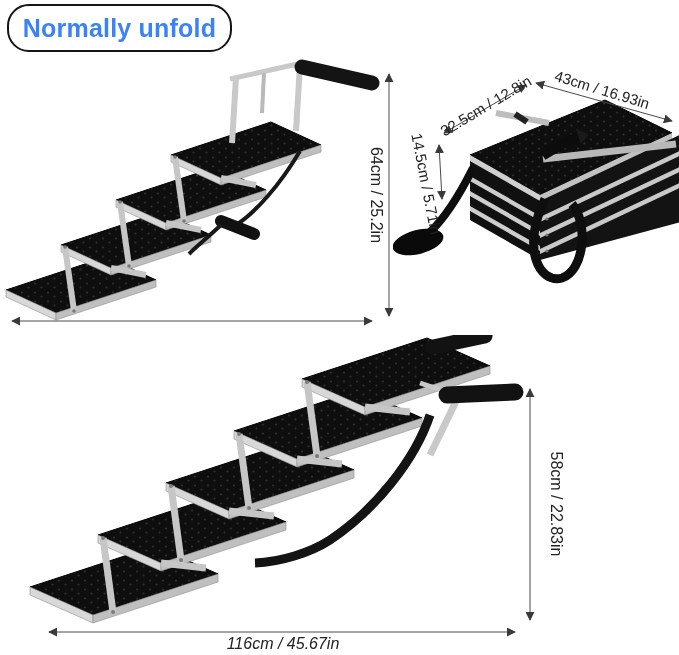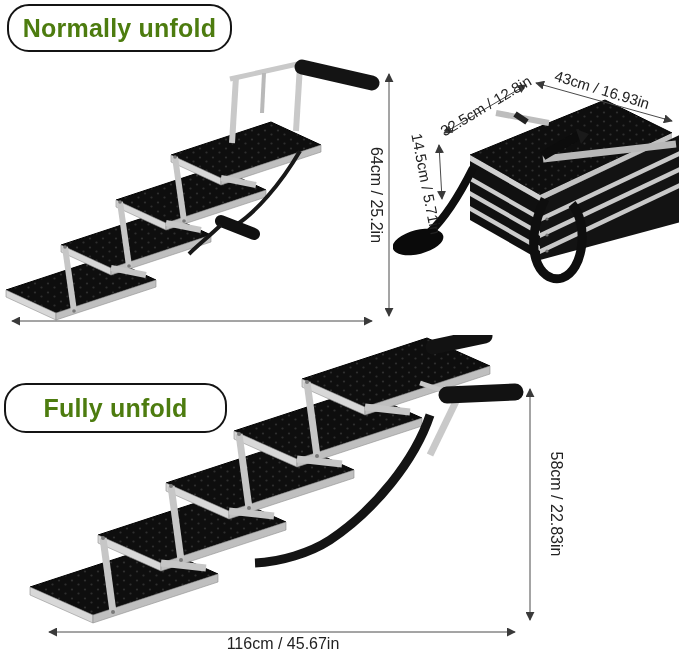--- a/index.html
+++ b/index.html
@@ -3,36 +3,36 @@
 <meta charset="utf-8">
 <style>
   html,body{margin:0;padding:0;background:#fff;}
   .canvas{
     position:relative;width:679px;height:655px;background:#ffffff;overflow:hidden;
     font-family:"Liberation Sans", sans-serif;color:#1f1f1f;
   }
   .pill{
     position:absolute;border:2.5px solid #141414;border-radius:22px;
     display:flex;align-items:center;justify-content:center;
-    font-weight:bold;font-size:25px;color:#4d7c0f;background:#fff;
+    font-weight:bold;font-size:25px;color:#3b82f6;background:#fff;
     letter-spacing:0.2px;
   }
   #pill-top{left:7px;top:4px;width:221px;height:44px;}
   #pill-bottom{left:4px;top:383px;width:219px;height:46px;}
   .dim-label{
     position:absolute;font-size:16px;color:#222;text-align:center;
     line-height:20px;white-space:nowrap;
   }
   #lab-64   {left:316px;top:185px;width:120px;transform:rotate(90deg);}
   #lab-94   {left:120px;top:331px;width:160px;}
   #lab-32-5 {left:426px;top:96px; width:120px;transform:rotate(-31deg);font-size:15px;}
   #lab-43   {left:537px;top:80px; width:130px;transform:rotate(17deg);font-size:15px;}
   #lab-14-5 {left:371px;top:174px;width:110px;transform:rotate(79deg);font-size:15px;}
   #lab-58   {left:491px;top:494px;width:130px;transform:rotate(90deg);}
-  #lab-116  {left:193px;top:634px;width:180px;}
+  #lab-116  {left:193px;top:634px;width:180px;font-style:italic;}
   svg{position:absolute;}
   #svg-top-stairs{left:0;top:55px;}
   #svg-folded{left:393px;top:56px;}
   #svg-bottom-stairs{left:15px;top:335px;}
   #svg-dims{left:0;top:0;}
 </style>
 </head>
 <body>
 
 <div class="canvas">
@@ -184,21 +184,20 @@
       <line x1="12" y1="321" x2="372" y2="321" marker-start="url(#arr)" marker-end="url(#arr)"></line>
       <line x1="444" y1="133" x2="526" y2="85" marker-start="url(#arr)" marker-end="url(#arr)"></line>
       <line x1="536" y1="83" x2="672" y2="121" marker-start="url(#arr)" marker-end="url(#arr)"></line>
       <line x1="439" y1="145" x2="442" y2="199" marker-start="url(#arr)" marker-end="url(#arr)"></line>
       <line x1="530" y1="389" x2="530" y2="620" marker-start="url(#arr)" marker-end="url(#arr)"></line>
       <line x1="49" y1="632" x2="515" y2="632" marker-start="url(#arr)" marker-end="url(#arr)"></line>
     </g>
   </svg>
 
   <div class="pill" id="pill-top">Normally unfold</div>
-  <div class="pill" id="pill-bottom">Fully unfold</div>
 
   <div class="dim-label" id="lab-64">64cm / 25.2in</div>
   <div class="dim-label" id="lab-32-5">32.5cm / 12.8in</div>
   <div class="dim-label" id="lab-43">43cm / 16.93in</div>
   <div class="dim-label" id="lab-14-5">14.5cm / 5.71in</div>
   <div class="dim-label" id="lab-58">58cm / 22.83in</div>
   <div class="dim-label" id="lab-116">116cm / 45.67in</div>
 
 </div>
 

